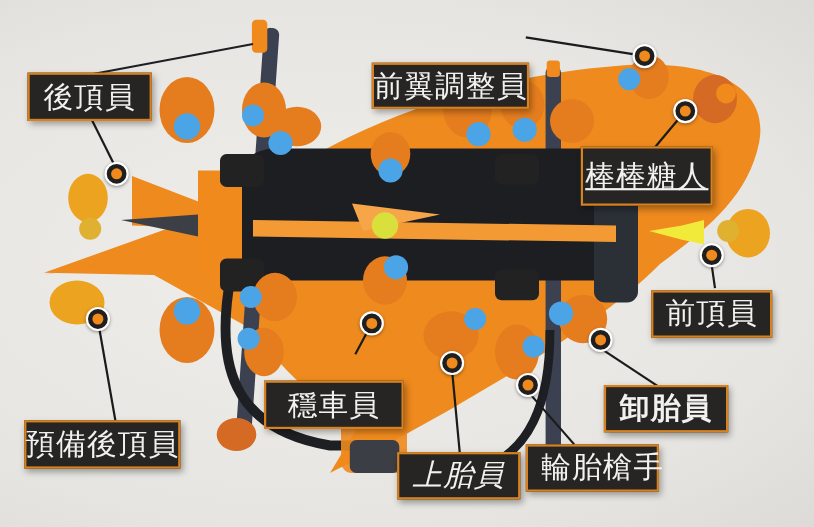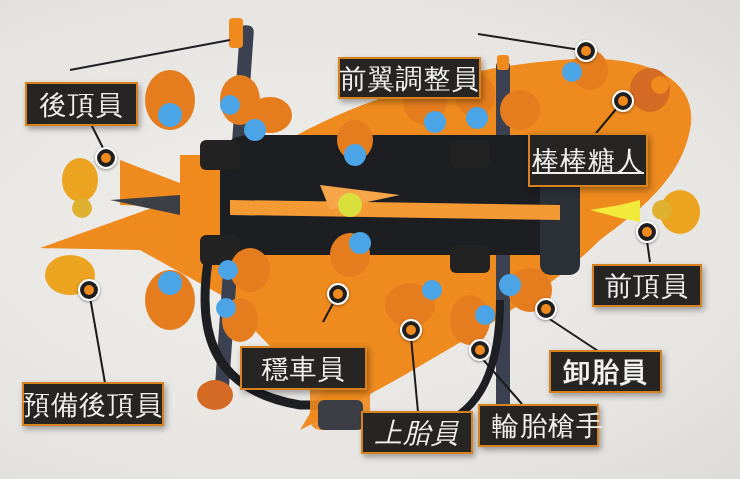--- a/index.html
+++ b/index.html
@@ -125,21 +125,21 @@
   <div class="marker" style="left:535px;top:298px;">
       <div class="dot"></div>
     </div>
   <div class="marker" style="left:400px;top:319px;">
       <div class="dot"></div>
     </div>
   <div class="marker" style="left:469px;top:339px;">
       <div class="dot"></div>
     </div>
 
-  <div class="label" style="left:25px;top:66px;width:113px;height:44px;margin-top:16px;">後頂員</div>
+  <div class="label" style="left:25px;top:66px;width:113px;height:44px;">後頂員</div>
   <div class="label" style="left:338px;top:16px;width:143px;height:42px;margin-top:41px;">前翼調整員</div>
   <div class="label" style="left:528px;top:133px;width:120px;height:54px;text-decoration:underline;">棒棒糖人</div>
   <div class="label" style="left:592px;top:264px;width:110px;height:43px;">前頂員</div>
   <div class="label" style="left:22px;top:382px;width:142px;height:44px;">預備後頂員</div>
   <div class="label" style="left:240px;top:326px;width:127px;height:44px;margin-top:20px;">穩車員</div>
   <div class="label" style="left:549px;top:350px;width:113px;height:43px;font-weight:bold;">卸胎員</div>
   <div class="label" style="left:361px;top:411px;width:112px;height:43px;font-style:italic;">上胎員</div>
   <div class="label" style="left:478px;top:404px;width:121px;height:43px;padding-left:19px;">輪胎槍手</div>
 </div>
 

